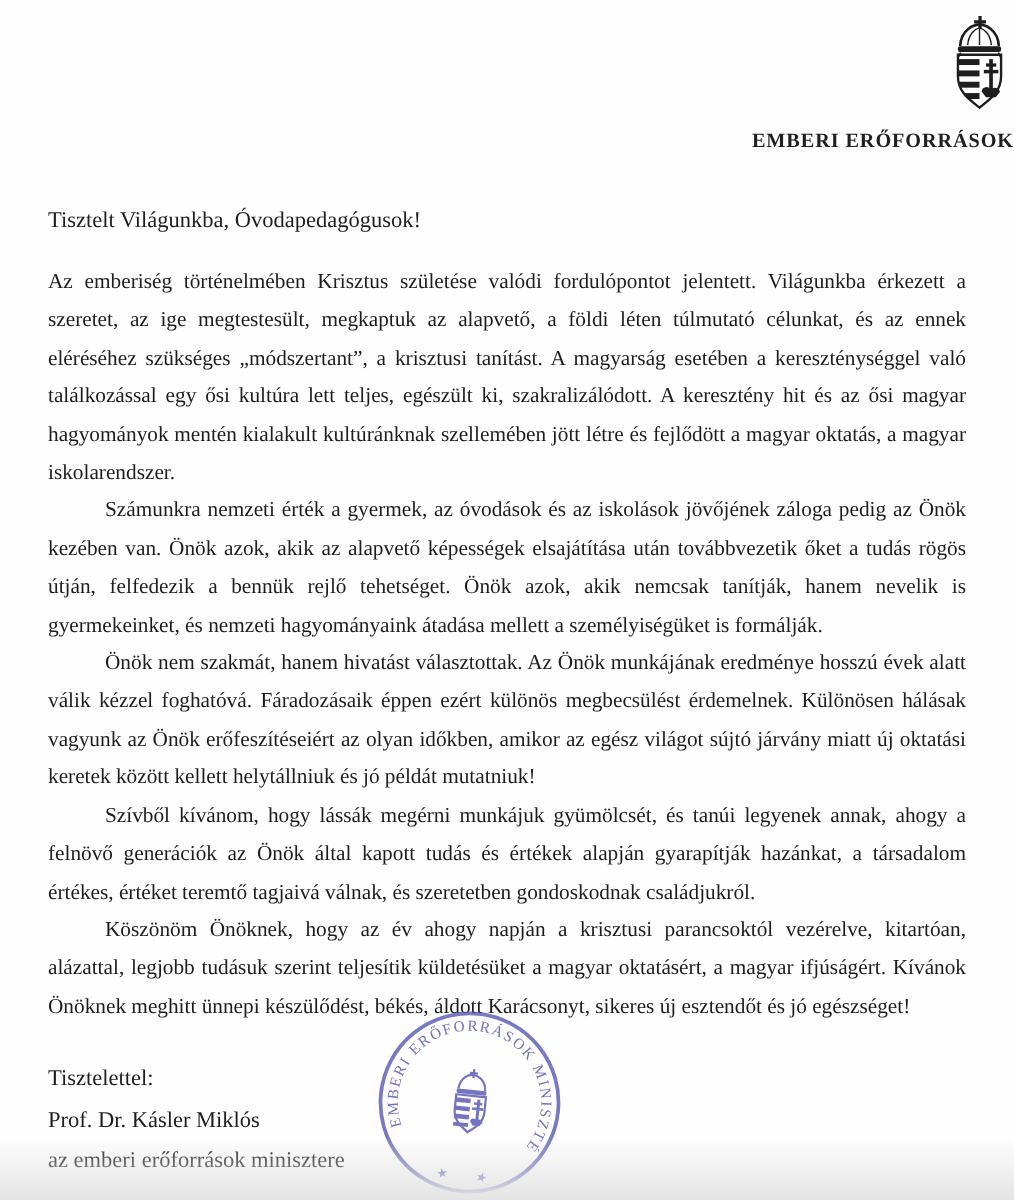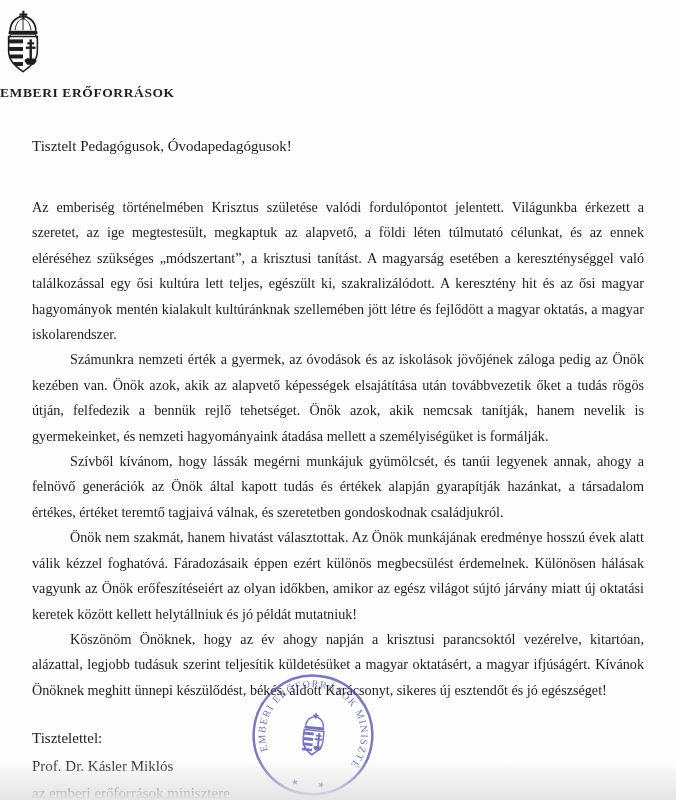--- a/index.html
+++ b/index.html
@@ -7,21 +7,21 @@
     position:relative;
     width:676px;height:800px;
     background:#fefefe;
     overflow:hidden;
     font-family:"Liberation Serif","DejaVu Serif",serif;
     color:#1d1d1d;
   }
   
   .letterhead{
     padding-top:9px;
-    text-align:left;
+    text-align:right;
   }
   .arms{display:inline-block;}
   .ministry-name{
     margin-top:4px;
     font-size:13.5px;
     line-height:15px;
     letter-spacing:0.6px;
     color:#1f1f1f;
     font-weight:600;
   }
@@ -37,21 +37,21 @@
     margin:0;
     font-size:14.2px;
     line-height:25.4px;
     text-align:justify;
     text-indent:38px;
     hyphens:none;
     color:#1c1c1c;
   }
   p.para.first{
     text-indent:0;
-    margin-top:40px;
+    margin-top:20px;
   }
   
   .signature{
     margin-top:22px;
     font-size:15px;
     line-height:27.5px;
   }
   .signature p{margin:0;}
   
   .stamp{
@@ -112,26 +112,26 @@
           <path d="M34 71 a4.6 4.6 0 0 1 8.7 -1.4 a4.6 4.6 0 0 1 8.3 1.8 l-4 5 h-9 z"></path>
         </g>
       </g>
     </svg>
     <div class="ministry-name">
       <div>EMBERI ERŐFORRÁSOK</div>
     </div>
   </header>
 
   <main class="content">
-    <p class="greeting">Tisztelt Pedagógusok, Óvodapedagógusok!</p>
+    <p class="greeting">Tisztelt Világunkba, Óvodapedagógusok!</p>
 
     <p class="para first">Az emberiség történelmében Krisztus születése valódi fordulópontot jelentett. Világunkba érkezett a szeretet, az ige megtestesült, megkaptuk az alapvető, a földi léten túlmutató célunkat, és az ennek eléréséhez szükséges „módszertant”, a krisztusi tanítást. A magyarság esetében a kereszténységgel való találkozással egy ősi kultúra lett teljes, egészült ki, szakralizálódott. A keresztény hit és az ősi magyar hagyományok mentén kialakult kultúránknak szellemében jött létre és fejlődött a magyar oktatás, a magyar iskolarendszer.</p>
     <p class="para">Számunkra nemzeti érték a gyermek, az óvodások és az iskolások jövőjének záloga pedig az Önök kezében van. Önök azok, akik az alapvető képességek elsajátítása után továbbvezetik őket a tudás rögös útján, felfedezik a bennük rejlő tehetséget. Önök azok, akik nemcsak tanítják, hanem nevelik is gyermekeinket, és nemzeti hagyományaink átadása mellett a személyiségüket is formálják.</p>
+    <p class="para">Önök nem szakmát, hanem hivatást választottak. Az Önök munkájának eredménye hosszú évek alatt válik kézzel foghatóvá. Fáradozásaik éppen ezért különös megbecsülést érdemelnek. Különösen hálásak vagyunk az Önök erőfeszítéseiért az olyan időkben, amikor az egész világot sújtó járvány miatt új oktatási keretek között kellett helytállniuk és jó példát mutatniuk!</p>
     <p class="para">Szívből kívánom, hogy lássák megérni munkájuk gyümölcsét, és tanúi legyenek annak, ahogy a felnövő generációk az Önök által kapott tudás és értékek alapján gyarapítják hazánkat, a társadalom értékes, értéket teremtő tagjaivá válnak, és szeretetben gondoskodnak családjukról.</p>
-    <p class="para">Önök nem szakmát, hanem hivatást választottak. Az Önök munkájának eredménye hosszú évek alatt válik kézzel foghatóvá. Fáradozásaik éppen ezért különös megbecsülést érdemelnek. Különösen hálásak vagyunk az Önök erőfeszítéseiért az olyan időkben, amikor az egész világot sújtó járvány miatt új oktatási keretek között kellett helytállniuk és jó példát mutatniuk!</p>
     <p class="para">Köszönöm Önöknek, hogy az év ahogy napján a krisztusi parancsoktól vezérelve, kitartóan, alázattal, legjobb tudásuk szerint teljesítik küldetésüket a magyar oktatásért, a magyar ifjúságért. Kívánok Önöknek meghitt ünnepi készülődést, békés, áldott Karácsonyt, sikeres új esztendőt és jó egészséget!</p>
 
     <div class="signature">
       <p>Tisztelettel:</p>
       <p>Prof. Dr. Kásler Miklós</p>
       <p>az emberi erőforrások minisztere</p>
     </div>
   </main>
 
   <div class="stamp">

